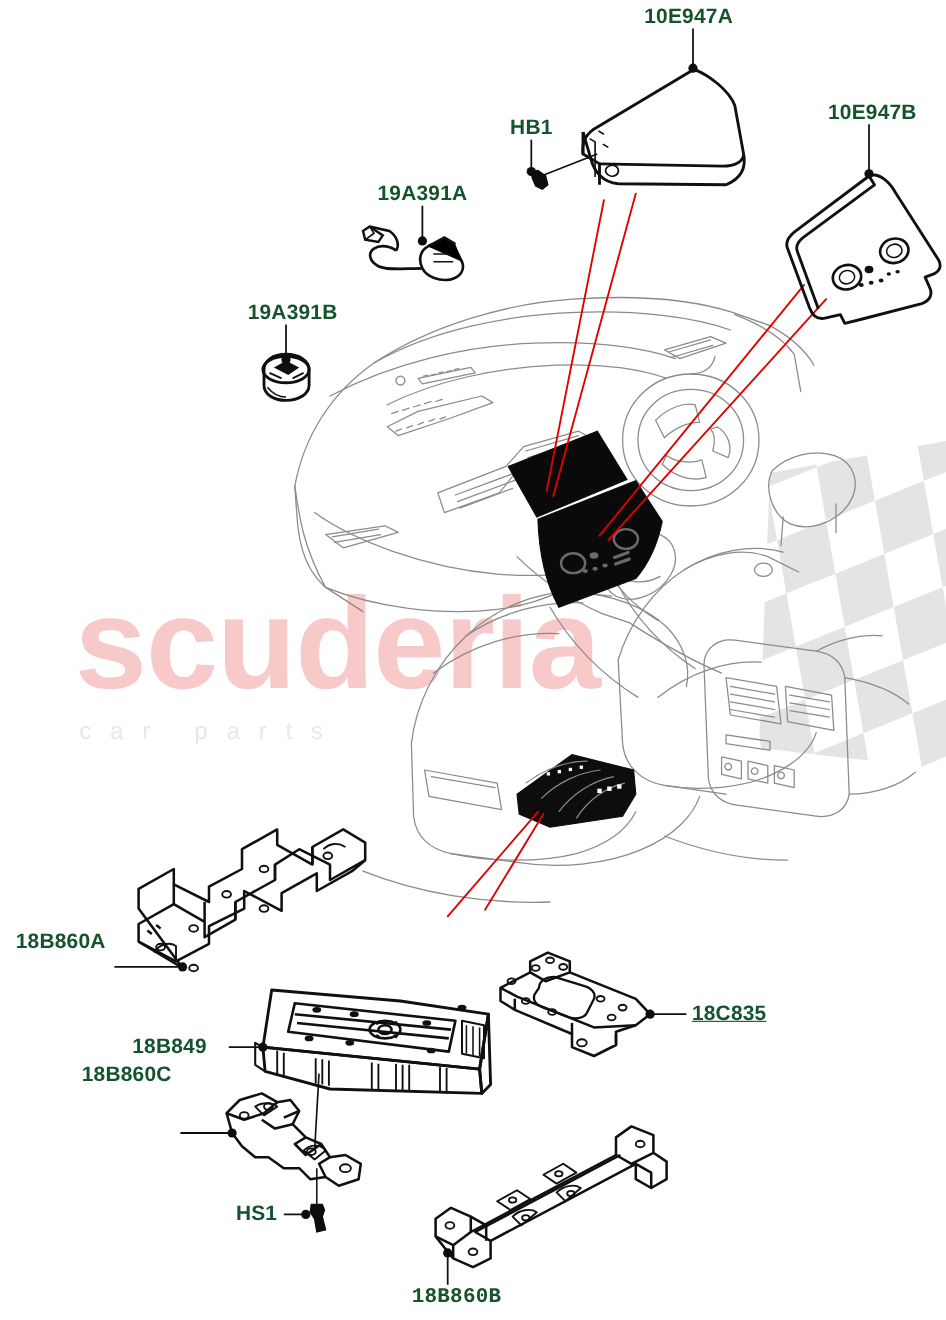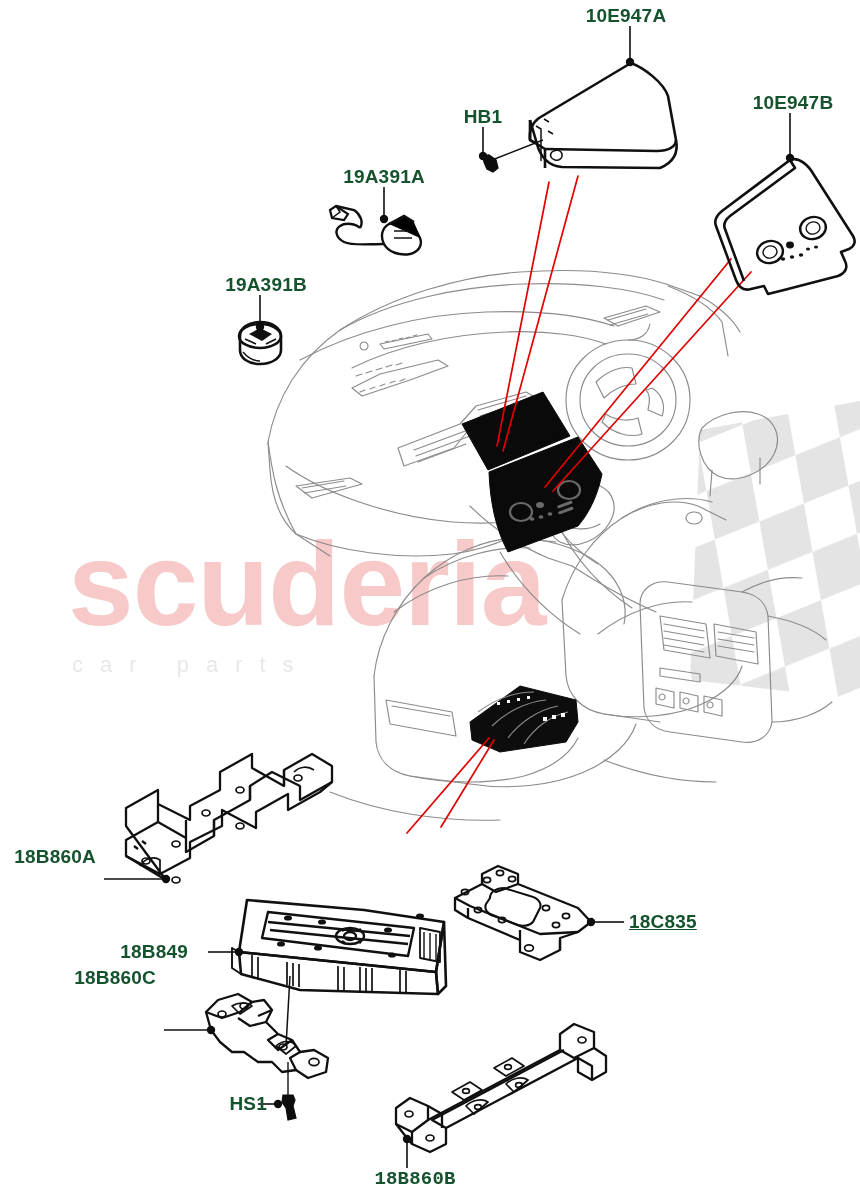--- a/index.html
+++ b/index.html
@@ -467,17 +467,17 @@
   <div class="callout center" style="left:266px; top:275px;">19A391B</div>
 
   <div class="callout right" style="left:96px; top:847px;">18B860A</div>
 
   <div class="callout right" style="left:188px; top:942px;">18B849</div>
 
   <div class="callout" style="left:629px; top:912px;text-decoration:underline;">18C835</div>
 
   <div class="callout right" style="left:156px; top:968px;">18B860C</div>
 
-  <div class="callout right" style="left:252px; top:1094px;margin-left:15px;">HS1</div>
+  <div class="callout right" style="left:252px; top:1094px;">HS1</div>
 
   <div class="callout center" style="left:415px; top:1170px;font-family:Liberation Mono, monospace;">18B860B</div>
 
 </div>
 
 </body></html>

